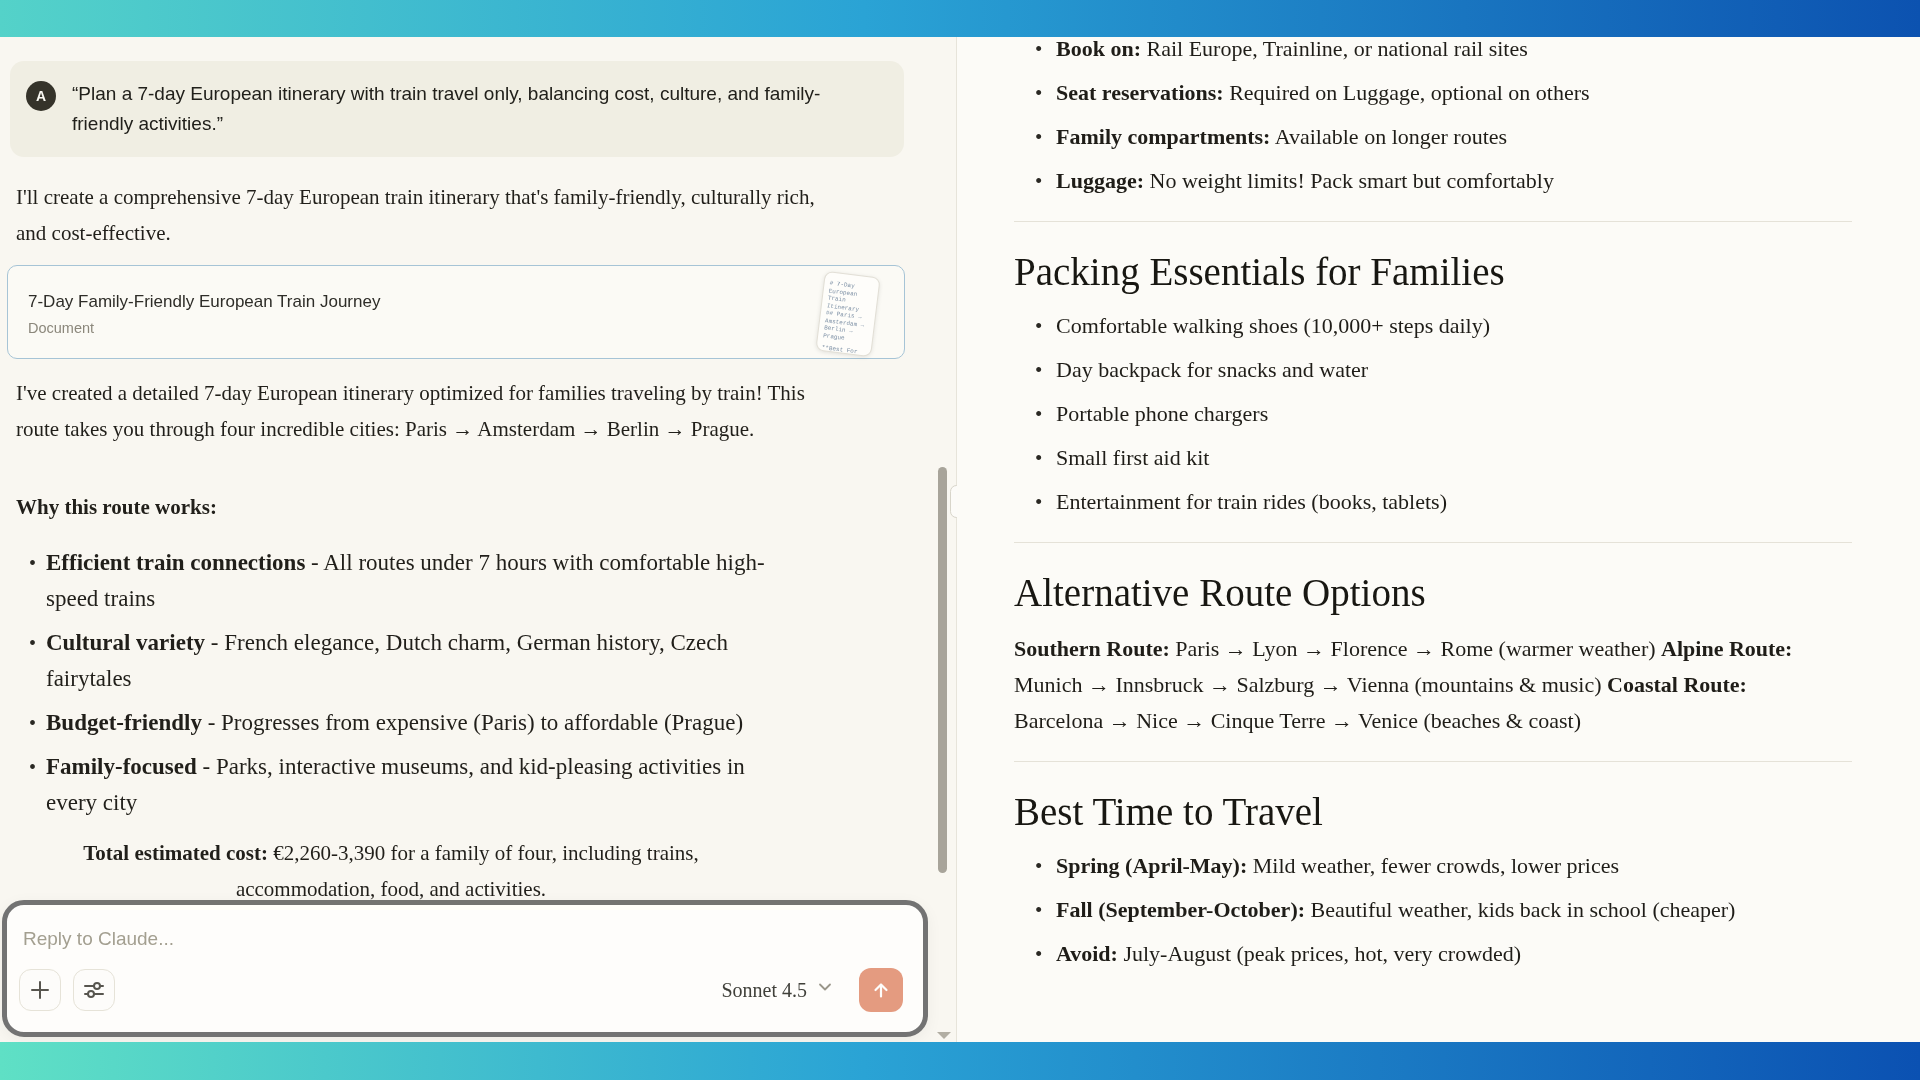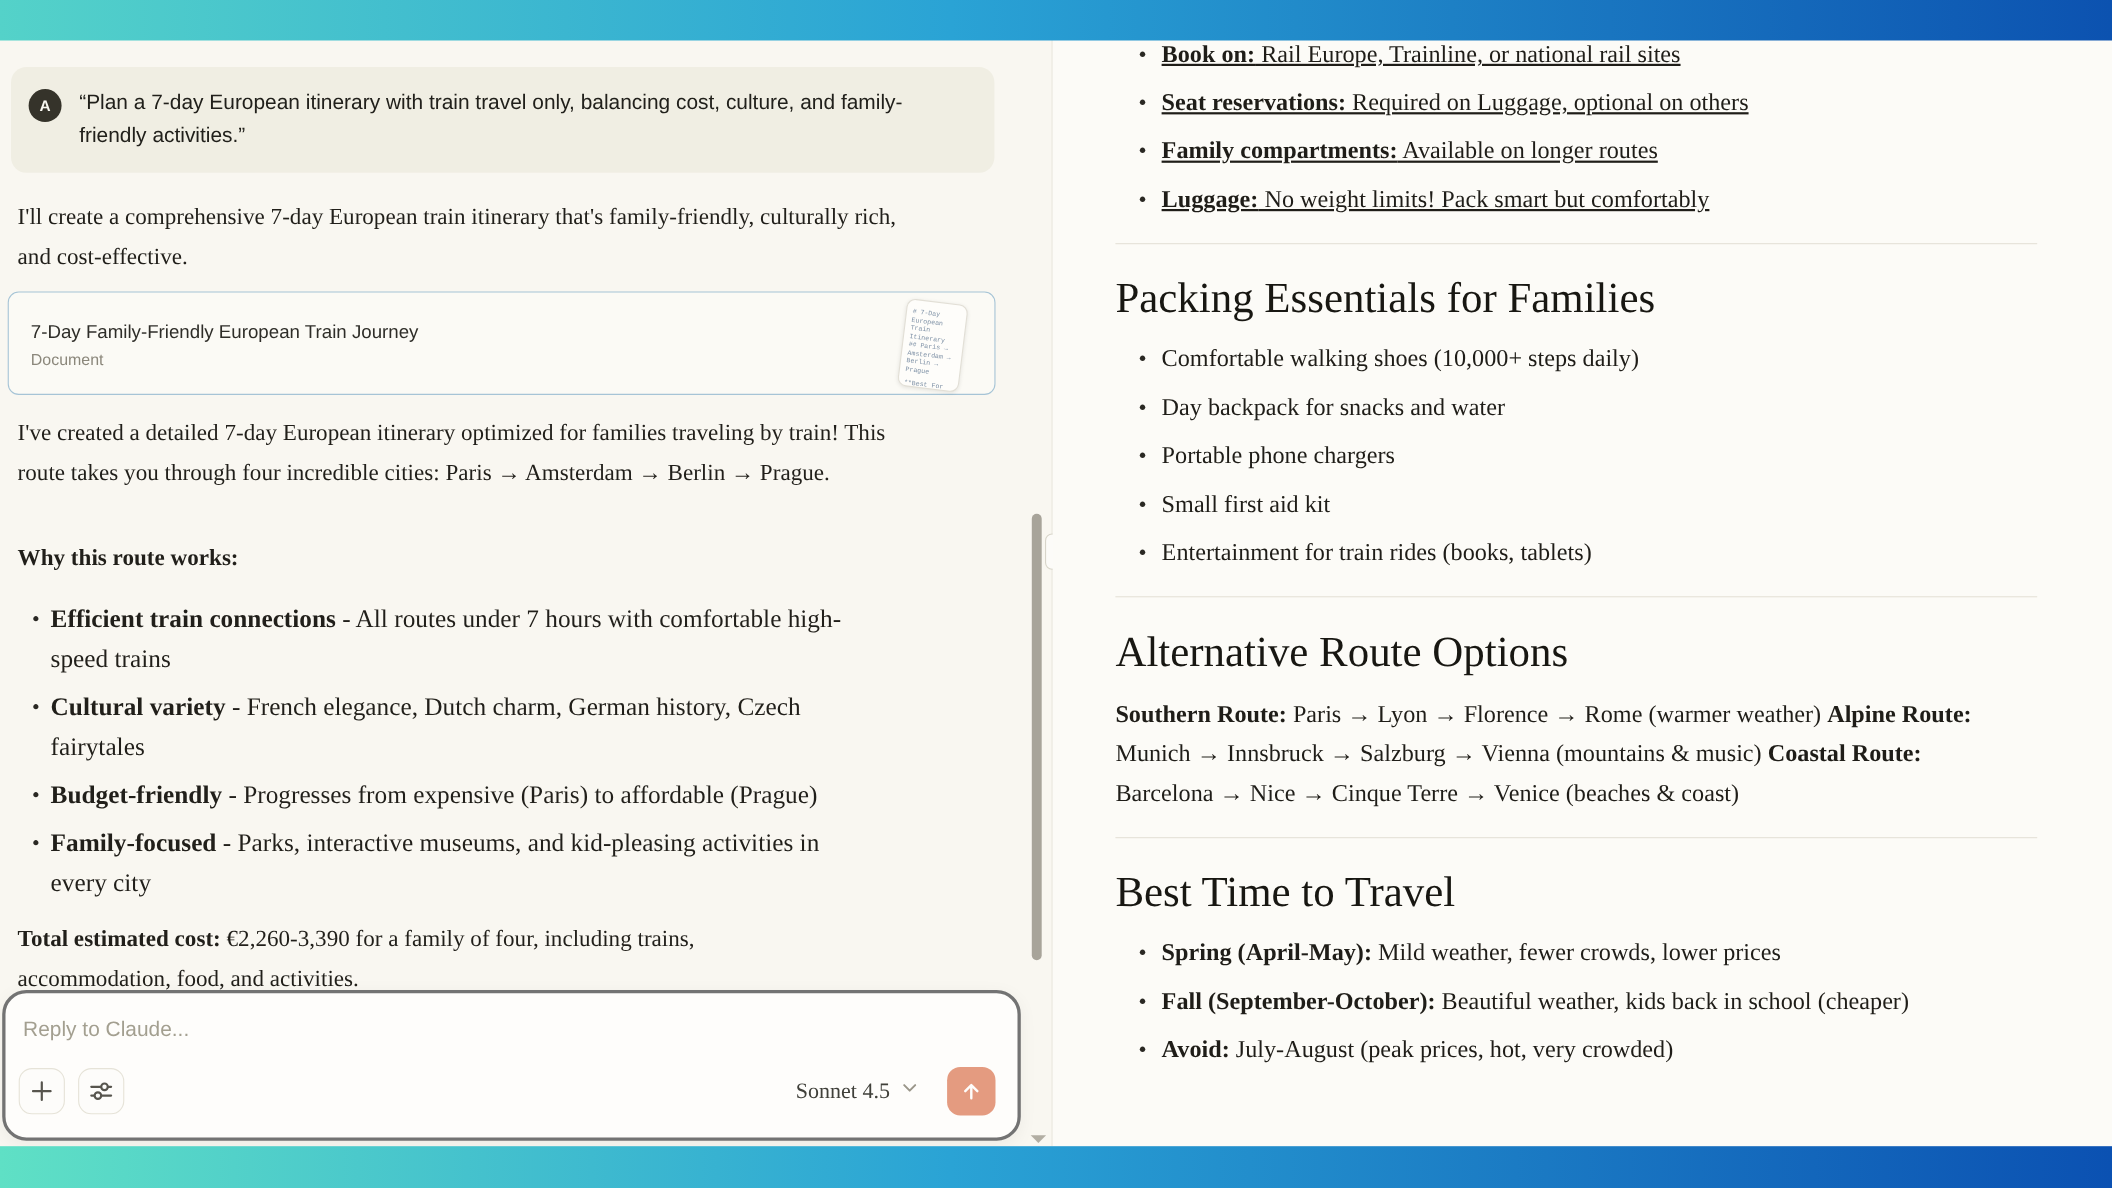--- a/index.html
+++ b/index.html
@@ -25,38 +25,38 @@
     display:flex; align-items:center; justify-content:center; margin-top:2px; }
   .user-text { font-family:"Liberation Sans",sans-serif; font-size:19px; line-height:30px; color:#21201b; max-width:784px; }
 
   .chat-p { position:absolute; left:16px; font-size:21px; line-height:36px; }
   .intro   { top:142px; width:800px; }
   .summary { top:338px; width:800px; }
   .why-heading { position:absolute; left:16px; top:458px; font-size:21px; font-weight:700; }
   .why-list { position:absolute; left:16px; top:508px; width:785px; list-style:none; padding-left:30px; }
   .why-list li { position:relative; font-size:23px; line-height:36px; margin-bottom:8px; max-width:755px; }
   .why-list li::before { content:"•"; position:absolute; left:-17px; top:0; font-size:20px; color:#2a2823; }
-  .cost { top:798px; width:750px; }
+  .cost { top:798px; width:750px;text-align:center; }
   b { font-weight:700; }
 
   
   .artifact-card { position:absolute; left:7px; top:228px; width:898px; height:94px;
     background:#fbfaf5; border:1px solid #a6c4d6; border-radius:10px; padding:26px 120px 0 20px; cursor:pointer; }
   .artifact-title { font-family:"Liberation Sans",sans-serif; font-size:17px; color:#2e2d28; }
   .artifact-kind  { font-family:"Liberation Sans",sans-serif; font-size:14.5px; color:#8b877b; margin-top:8px; }
   .thumb { position:absolute; right:28px; top:8px; width:56px; height:80px; background:#fefdfa;
     border:1px solid #e2dfd6; border-radius:8px; transform:rotate(7deg);
     box-shadow:0 1px 4px rgba(0,0,0,.10); padding:7px 5px; overflow:hidden; }
   .thumb div { font-family:"Liberation Mono","DejaVu Sans Mono",monospace; font-size:6px; line-height:7.5px;
     color:#7d90a5; white-space:nowrap; }
   .thumb .gap { height:5px; }
 
   
   .composer { position:absolute; left:2px; top:900px; width:926px; height:137px; background:#fefdfb;
-    border:3px solid #737373; border-radius:22px; box-shadow:0 4px 16px rgba(0,0,0,.05); }
+    border:5px solid #737373; border-radius:22px; box-shadow:0 4px 16px rgba(0,0,0,.05); }
   .composer-input { position:absolute; left:16px; top:18px; width:690px; height:32px; border:none; outline:none;
     background:transparent; font-family:"Liberation Sans",sans-serif; font-size:19px; color:#3a3933; }
   .composer-input::placeholder { color:#a39f90; opacity:1; }
   .composer-row { position:absolute; left:12px; right:20px; bottom:20px; height:44px; display:flex; align-items:center; }
   .icon-btn { width:42px; height:42px; border-radius:12px; background:#fdfcfa; border:1px solid #e6e3d8;
     display:flex; align-items:center; justify-content:center; cursor:pointer; }
   .icon-btn + .icon-btn { margin-left:12px; }
   .spacer { flex:1; }
   .model-select { display:flex; gap:10px; cursor:pointer; margin-right:26px; }
   .model-label { font-family:"Liberation Serif",serif; font-size:20px; color:#40403a; }
@@ -66,21 +66,21 @@
   
   .scroll-thumb { position:absolute; left:938px; top:467px; width:9px; height:406px; border-radius:5px; background:#a8a49a; }
   .resize-pill  { position:absolute; left:950px; top:485px; width:13px; height:33px; border-radius:8px;
     background:#fcfbf8; border:1px solid #d8d5ca; }
   .scroll-down  { position:absolute; left:937px; top:1032px; width:0; height:0;
     border-left:7px solid transparent; border-right:7px solid transparent; border-top:7px solid #b2aea3; }
 
   
   .doc-content { padding:0 68px 0 57px; font-size:22px; line-height:36px; color:#1f1d18; }
   .doc-list { list-style:none; padding-left:42px; margin:18px 0 0; }
-  .doc-list.first { margin-top:-6px;text-decoration:underline; }
+  .doc-list.first { margin-top:-6px; }
   .doc-list li { position:relative; line-height:36px; margin-bottom:8px; }
   .doc-list li::before { content:"•"; position:absolute; left:-21px; top:0; font-size:21px; color:#2a2823; }
   .doc-content hr { border:none; border-top:1px solid #e5e2d8; margin:22px 0 0; }
   .doc-content h2 { font-size:39px; line-height:36px; font-weight:400; margin:32px 0 0; color:#181712; }
   .doc-content p  { margin:20px 0 0; max-width:795px; }
 </style>
 </head>
 <body>
 
 <div class="top-bar"></div>

